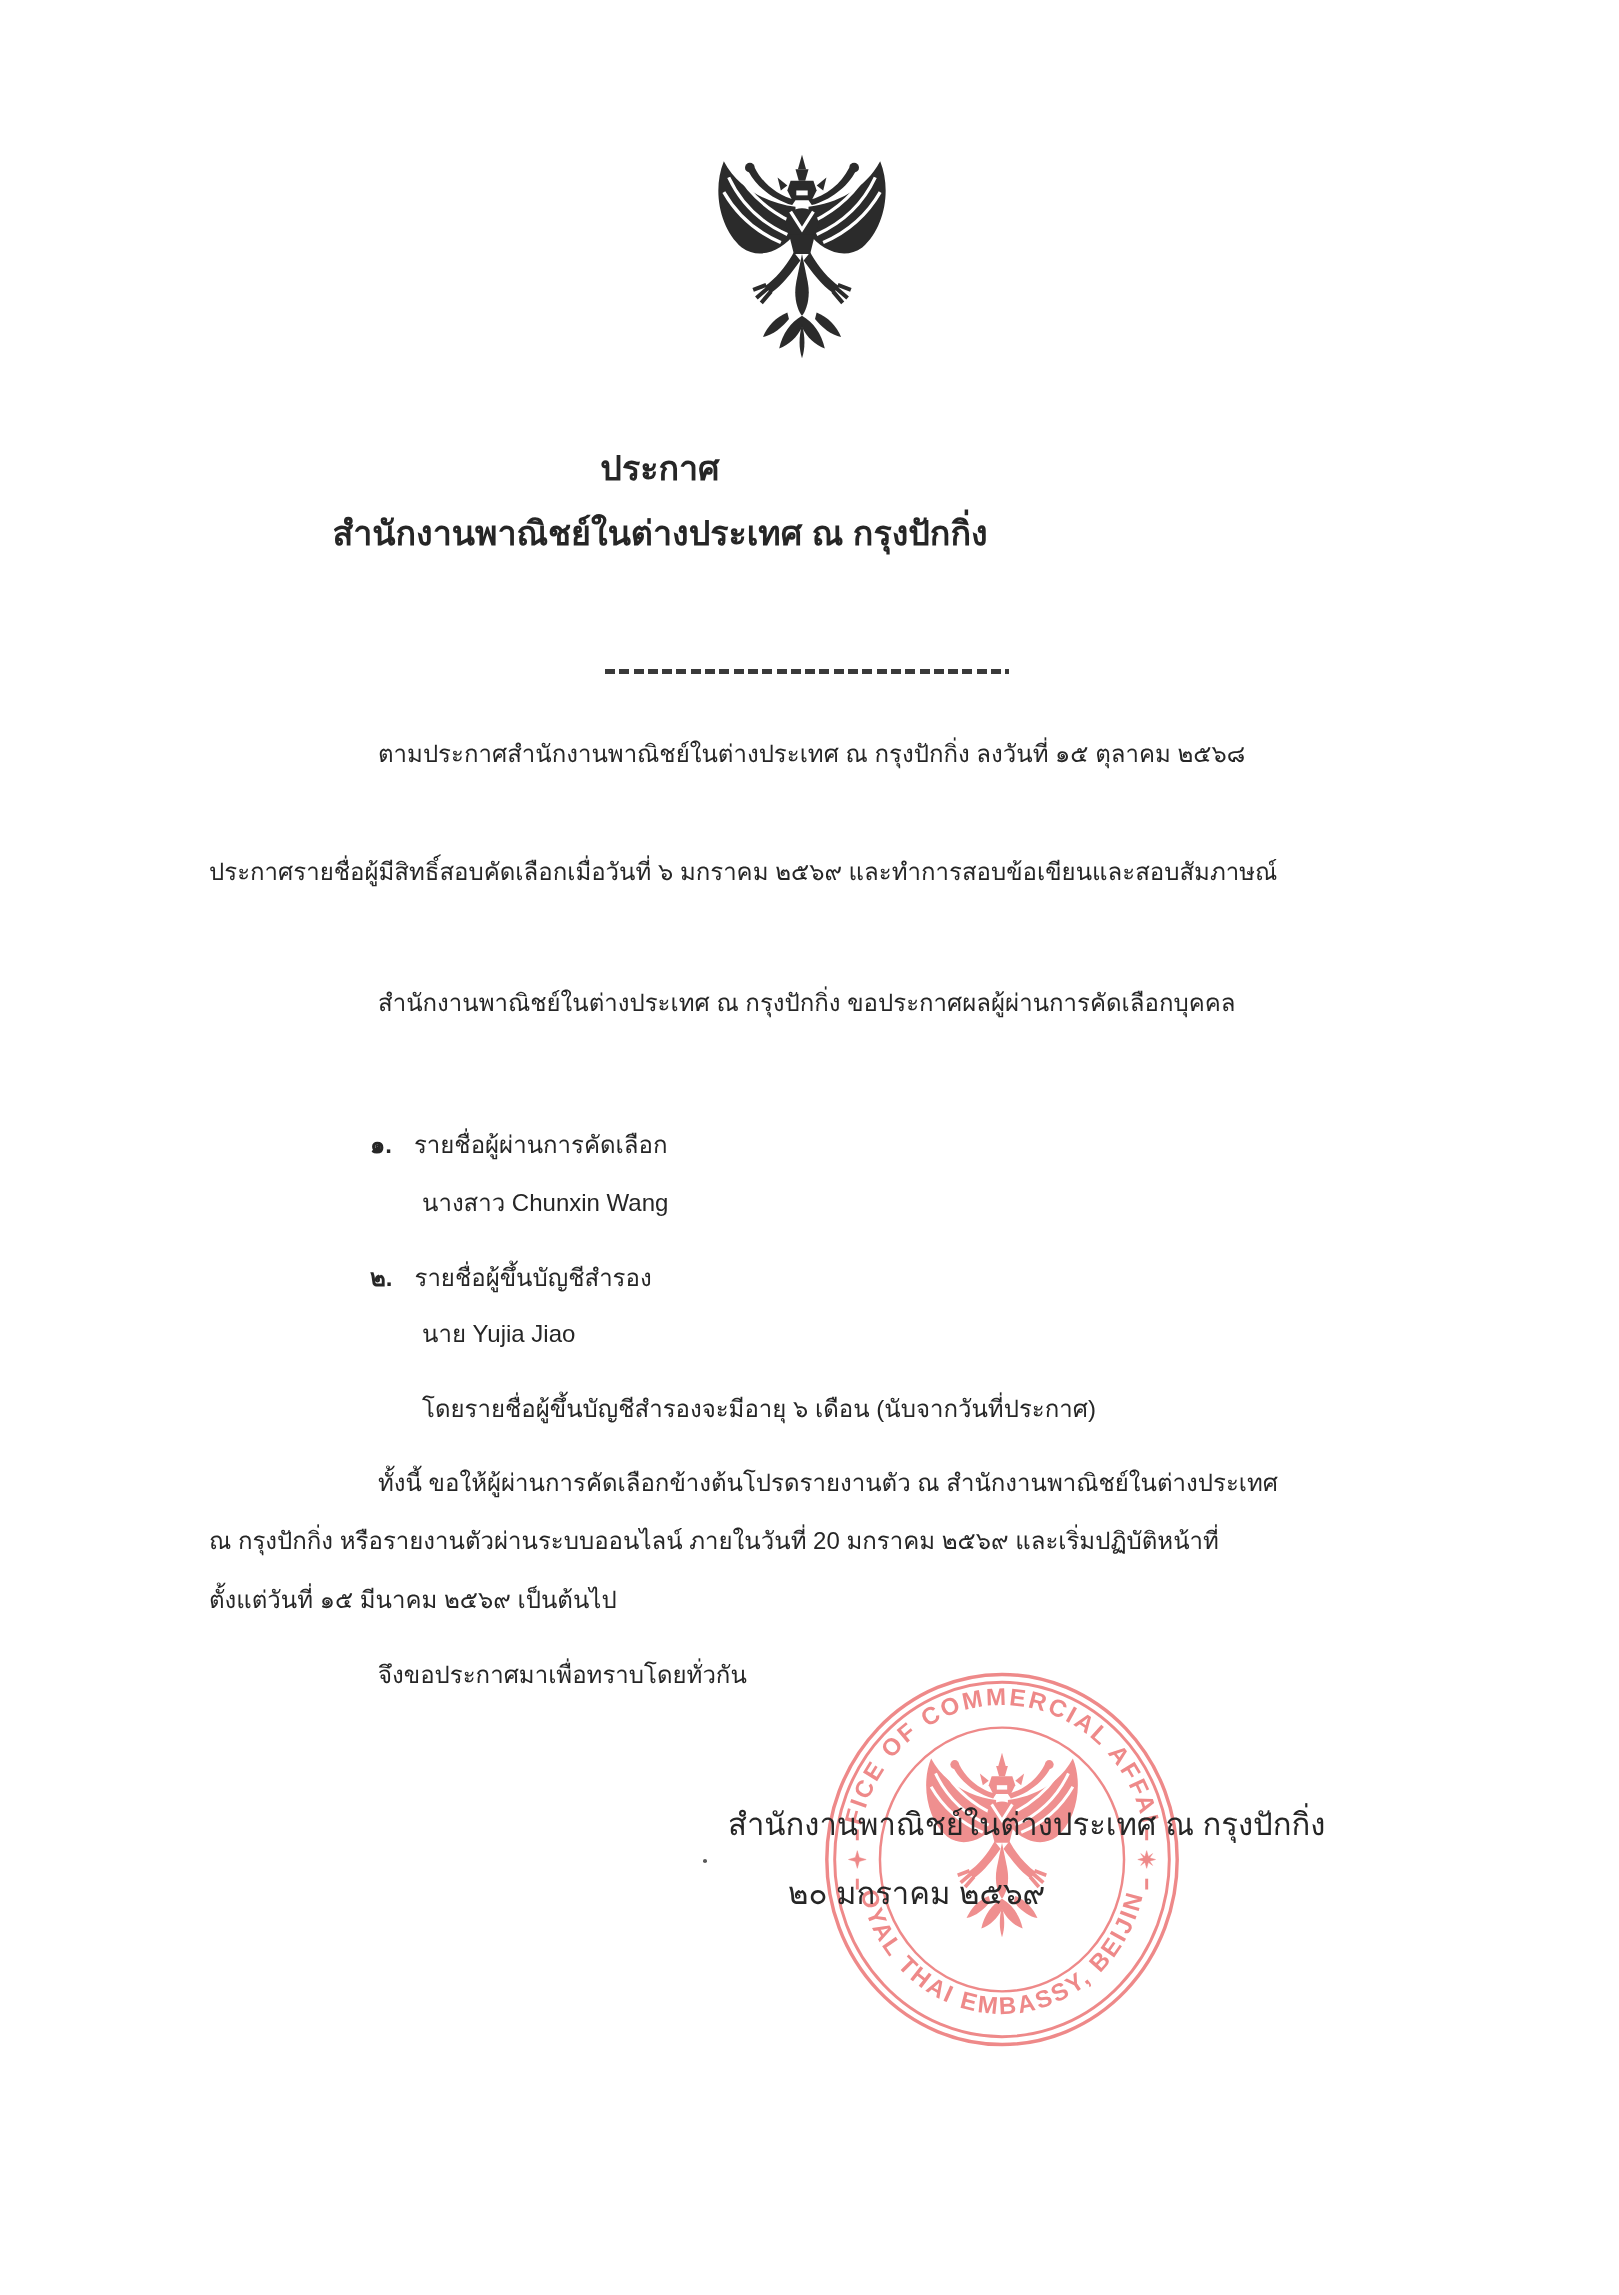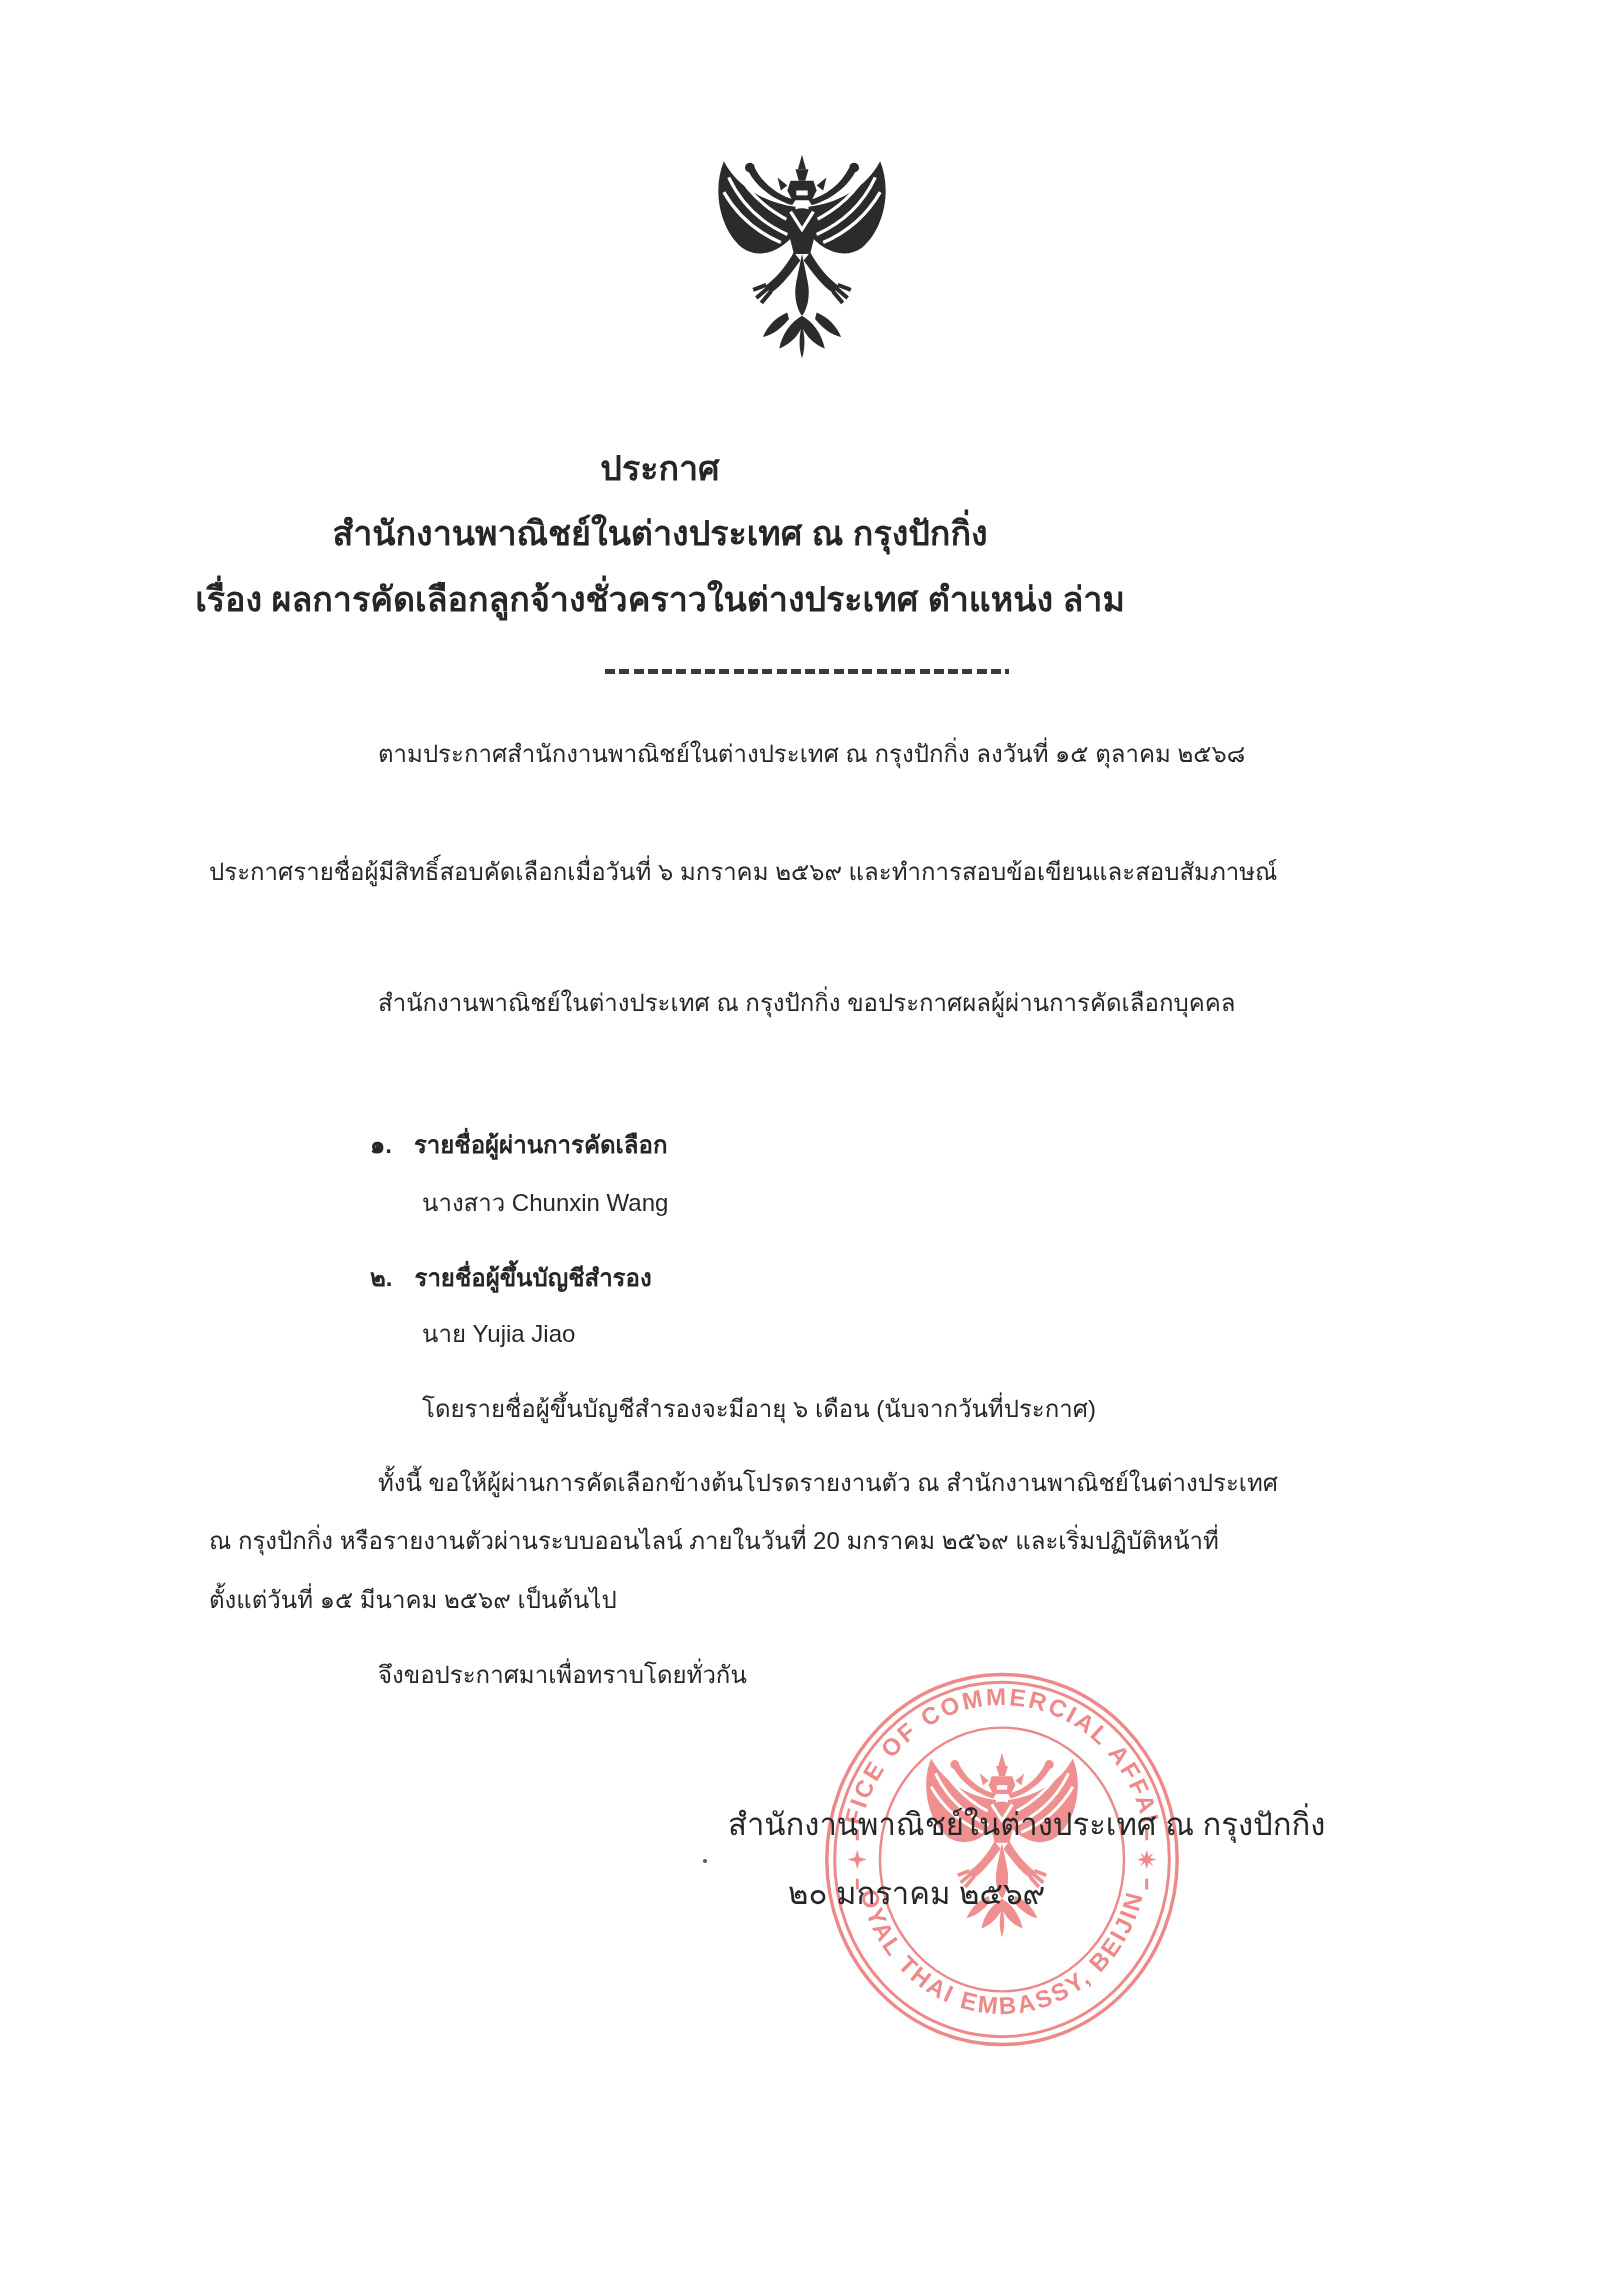--- a/index.html
+++ b/index.html
@@ -2,21 +2,21 @@
 <html style="font-size:8px"><head>
 <meta charset="utf-8">
 <style>
   html,body { margin:0; padding:0; background:#ffffff; }
   .page {
     position:relative; width:1620px; height:2295px; background:#ffffff;
     font-family:"Liberation Sans","DejaVu Sans",sans-serif; color:#262626; overflow:hidden;
   }
   .line { position:absolute; white-space:nowrap; font-size:24px; line-height:1.25; color:#262626; }
   .title-line { position:absolute; left:0; width:1320px; text-align:center; font-weight:bold; font-size:34px; white-space:nowrap; }
-  .list-head { font-weight:bold; }
+  .list-head { font-weight:normal; }
   .list-num { display:inline-block; margin-right:22px; font-weight:bold; }
   .sign-line { position:absolute; white-space:nowrap; font-size:31px; z-index:3; }
   .dash-sep {
     position:absolute; left:605px; top:669px; width:404px; height:5px;
     background:repeating-linear-gradient(90deg,#3a3a3a 0 10px,transparent 10px 14.3px);
   }
   .emblem-svg { position:absolute; left:696px; top:153px; width:212px; height:228px; }
   .stamp-svg { position:absolute; left:815px; top:1665px; width:374px; height:389px; z-index:1; opacity:.92; }
   .speck { position:absolute; left:703px; top:1859px; width:4.4px; height:4px; background:#5a5a5a; border-radius:50%; }
   .stamp-arc-text { font-family:"Liberation Sans","DejaVu Sans",sans-serif; font-size:49px; font-weight:bold; letter-spacing:5px; }
@@ -70,21 +70,20 @@
       </g>
     </defs>
   </svg>
 
   <svg class="emblem-svg" viewBox="0 0 260 280" color="#2b2b2b">
     <use href="#garuda" xlink:href="#garuda"></use>
   </svg>
 
   <div class="title-line" style="top:441px">ประกาศ</div>
   <div class="title-line" style="top:506px">สำนักงานพาณิชย์ในต่างประเทศ ณ กรุงปักกิ่ง</div>
-  <div class="title-line" style="top:572px">เรื่อง ผลการคัดเลือกลูกจ้างชั่วคราวในต่างประเทศ ตำแหน่ง ล่าม</div>
   <div class="dash-sep"></div>
 
   <div class="line" style="top:739px;left:378px">ตามประกาศสำนักงานพาณิชย์ในต่างประเทศ ณ กรุงปักกิ่ง ลงวันที่ ๑๕ ตุลาคม ๒๕๖๘</div>
   <div class="line" style="top:857px;left:209px">ประกาศรายชื่อผู้มีสิทธิ์สอบคัดเลือกเมื่อวันที่ ๖ มกราคม ๒๕๖๙ และทำการสอบข้อเขียนและสอบสัมภาษณ์</div>
 
   <div class="line" style="top:988px;left:378px">สำนักงานพาณิชย์ในต่างประเทศ ณ กรุงปักกิ่ง ขอประกาศผลผู้ผ่านการคัดเลือกบุคคล</div>
 
   <div class="line" style="top:1130px;left:370px">
     <span class="list-num">๑.</span><span class="list-head">รายชื่อผู้ผ่านการคัดเลือก</span>
   </div>

